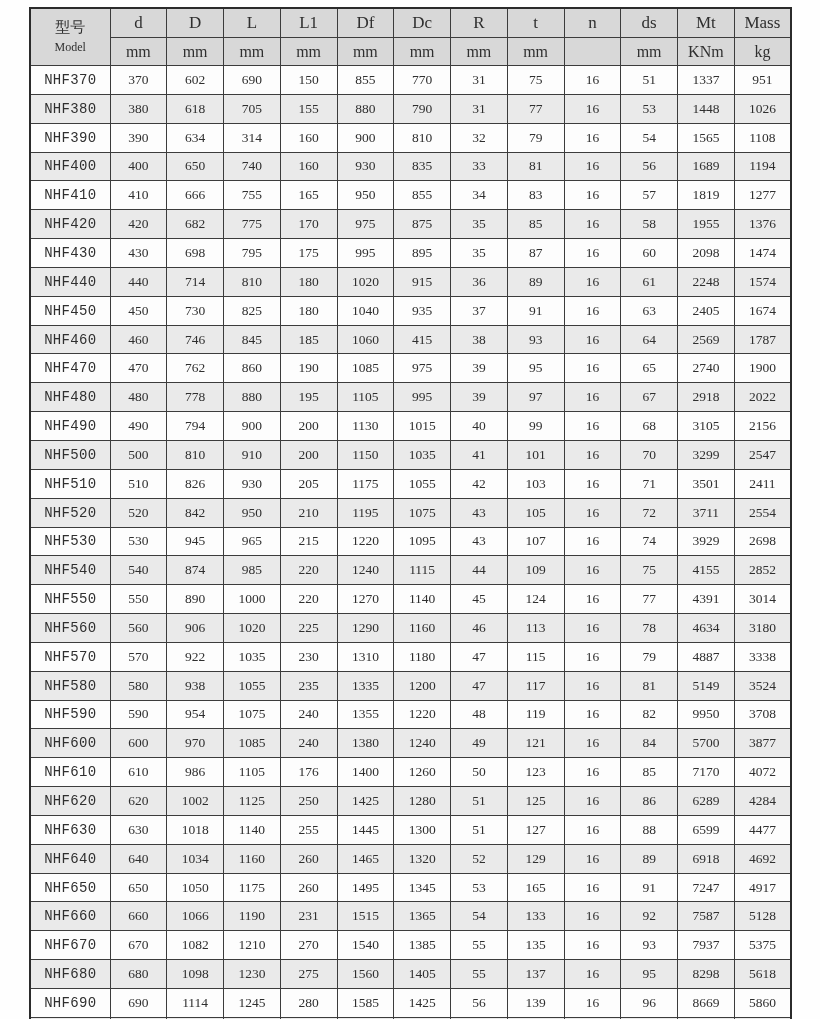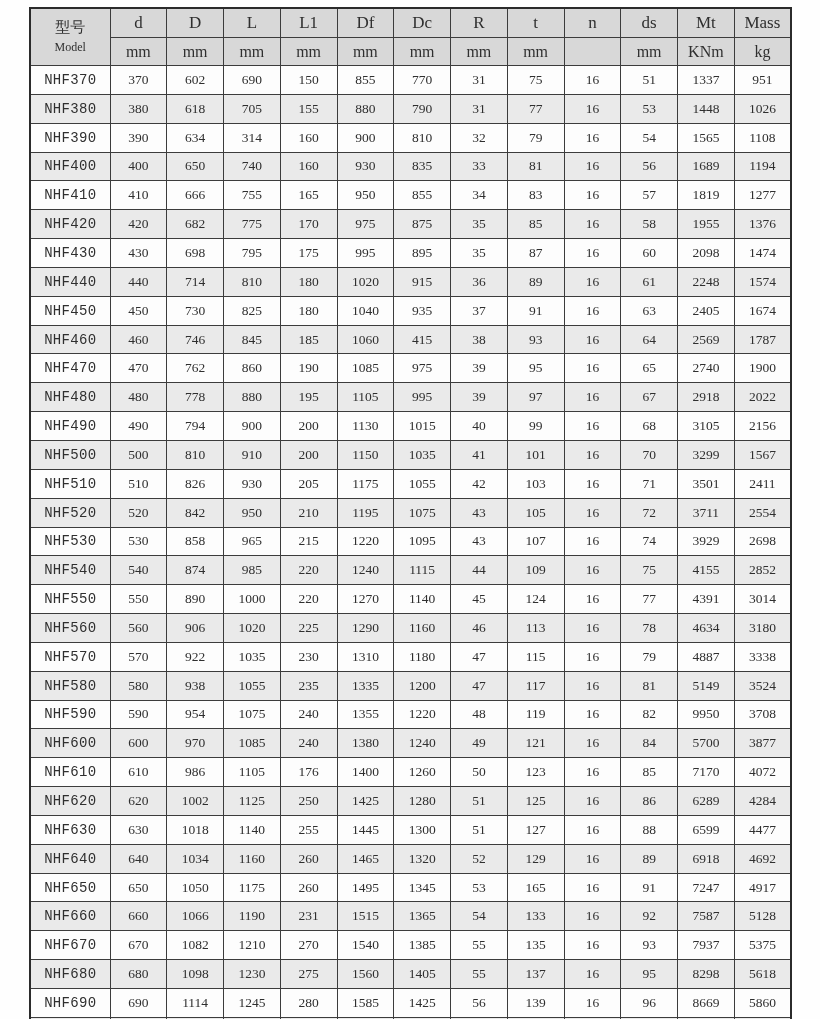--- a/index.html
+++ b/index.html
@@ -298,21 +298,21 @@
           <td>810</td>
           <td>910</td>
           <td>200</td>
           <td>1150</td>
           <td>1035</td>
           <td>41</td>
           <td>101</td>
           <td>16</td>
           <td>70</td>
           <td>3299</td>
-          <td>1567</td>
+          <td>2547</td>
         </tr>
         <tr>
           <td class="model-cell">NHF510</td>
           <td>510</td>
           <td>826</td>
           <td>930</td>
           <td>205</td>
           <td>1175</td>
           <td>1055</td>
           <td>42</td>
@@ -333,21 +333,21 @@
           <td>43</td>
           <td>105</td>
           <td>16</td>
           <td>72</td>
           <td>3711</td>
           <td>2554</td>
         </tr>
         <tr>
           <td class="model-cell">NHF530</td>
           <td>530</td>
-          <td>858</td>
+          <td>945</td>
           <td>965</td>
           <td>215</td>
           <td>1220</td>
           <td>1095</td>
           <td>43</td>
           <td>107</td>
           <td>16</td>
           <td>74</td>
           <td>3929</td>
           <td>2698</td>

